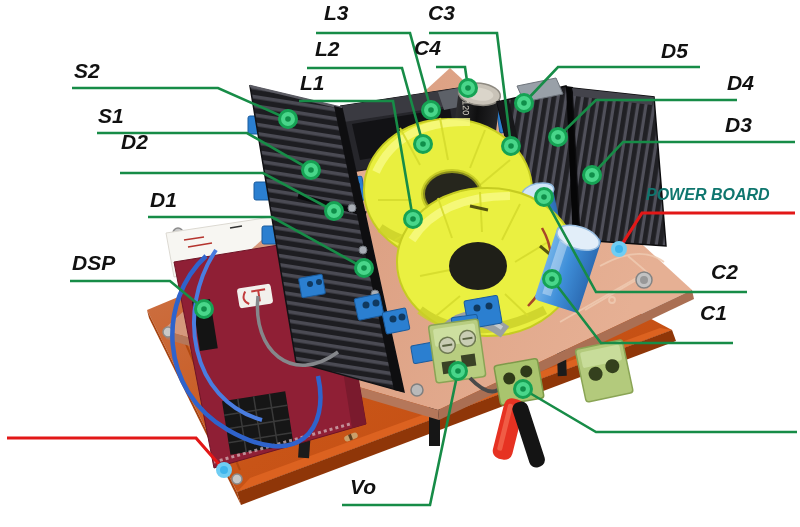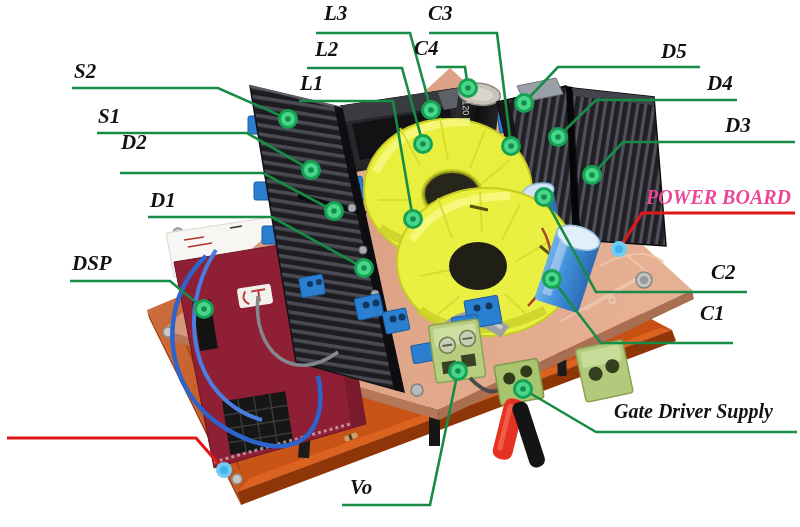--- a/index.html
+++ b/index.html
@@ -3,26 +3,26 @@
 <meta charset="utf-8">
 <style>
   html,body{margin:0;padding:0;background:#ffffff;}
   .stage{
     position:relative;width:800px;height:527px;background:#ffffff;overflow:hidden;
     font-family:"Liberation Sans", sans-serif;
   }
   .stage svg{position:absolute;left:0;top:0;}
   .lbl{
     position:absolute;
-    font-family:Liberation Serif, serif;
+    font-family:Liberation Sans, sans-serif;
     font-style:italic;font-weight:bold;
     font-size:21px;line-height:1.05;color:#111111;
     white-space:nowrap;user-select:none;
   }
-  .lbl.board{color:#ec4899;font-size:20px;letter-spacing:0px;text-align:right;}
+  .lbl.board{color:#0f766e;font-size:16px;letter-spacing:0px;text-align:right;}
   .lbl.long{font-size:20px;}
 </style>
 </head>
 <body>
 
 <div class="stage">
 <svg width="800" height="527" viewBox="0 0 800 527">
   <defs>
     <linearGradient id="ctl" x1="0" y1="0" x2="1" y2="1">
       <stop offset="0" stop-color="#cd7a52"></stop>
@@ -381,24 +381,23 @@
   </g>
 </svg>
 
   <div class="lbl" style="left:324px;top:2px">L3</div>
   <div class="lbl" style="left:428px;top:2px">C3</div>
   <div class="lbl" style="left:315px;top:38px">L2</div>
   <div class="lbl" style="left:414px;top:37px">C4</div>
   <div class="lbl" style="left:661px;top:40px">D5</div>
   <div class="lbl" style="left:74px;top:60px">S2</div>
   <div class="lbl" style="left:300px;top:72px">L1</div>
-  <div class="lbl" style="left:707px;top:72px">D4</div>
+  <div class="lbl" style="left:727px;top:72px">D4</div>
   <div class="lbl" style="left:98px;top:105px">S1</div>
   <div class="lbl" style="left:725px;top:114px">D3</div>
   <div class="lbl" style="left:121px;top:131px">D2</div>
   <div class="lbl" style="left:150px;top:189px">D1</div>
   <div class="lbl board" style="left:646px;top:187px">POWER BOARD</div>
   <div class="lbl" style="left:72px;top:252px">DSP</div>
   <div class="lbl" style="left:711px;top:261px">C2</div>
   <div class="lbl" style="left:700px;top:302px">C1</div>
-  <div class="lbl long" style="left:614px;top:401px">Gate Driver Supply</div>
   <div class="lbl" style="left:350px;top:476px">Vo</div>
 </div>
 
 </body></html>

